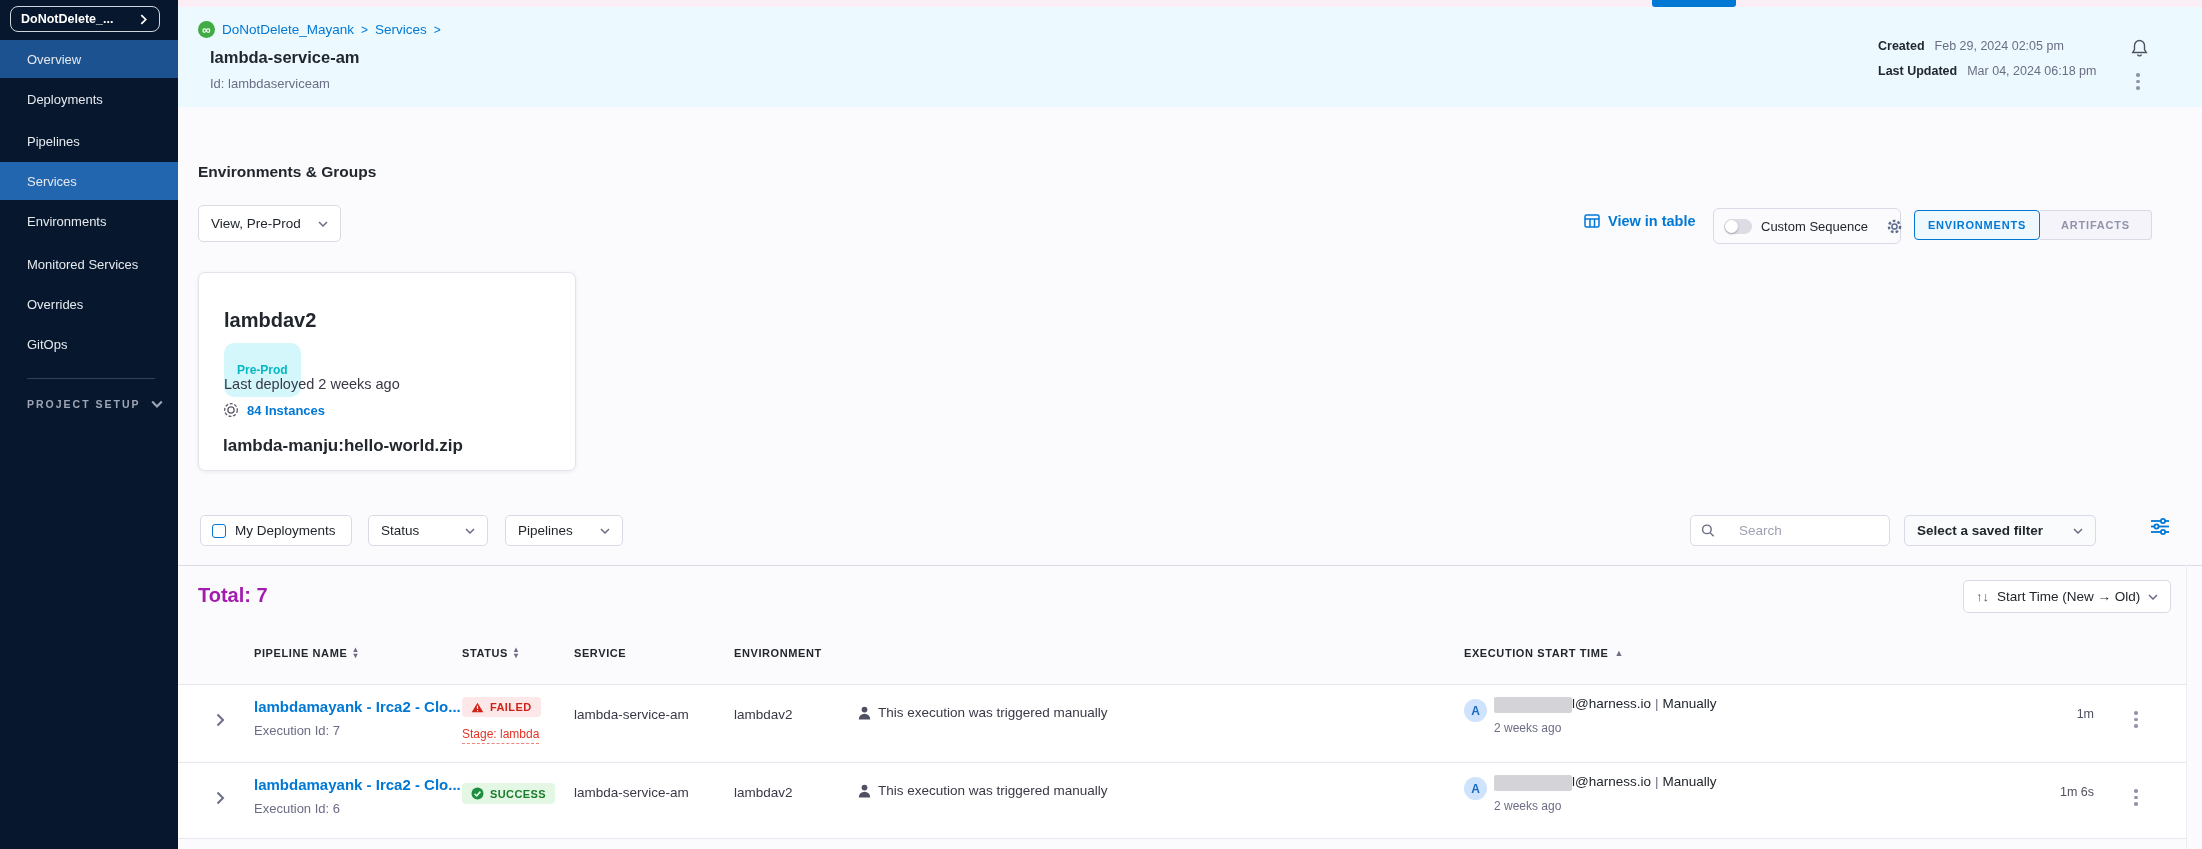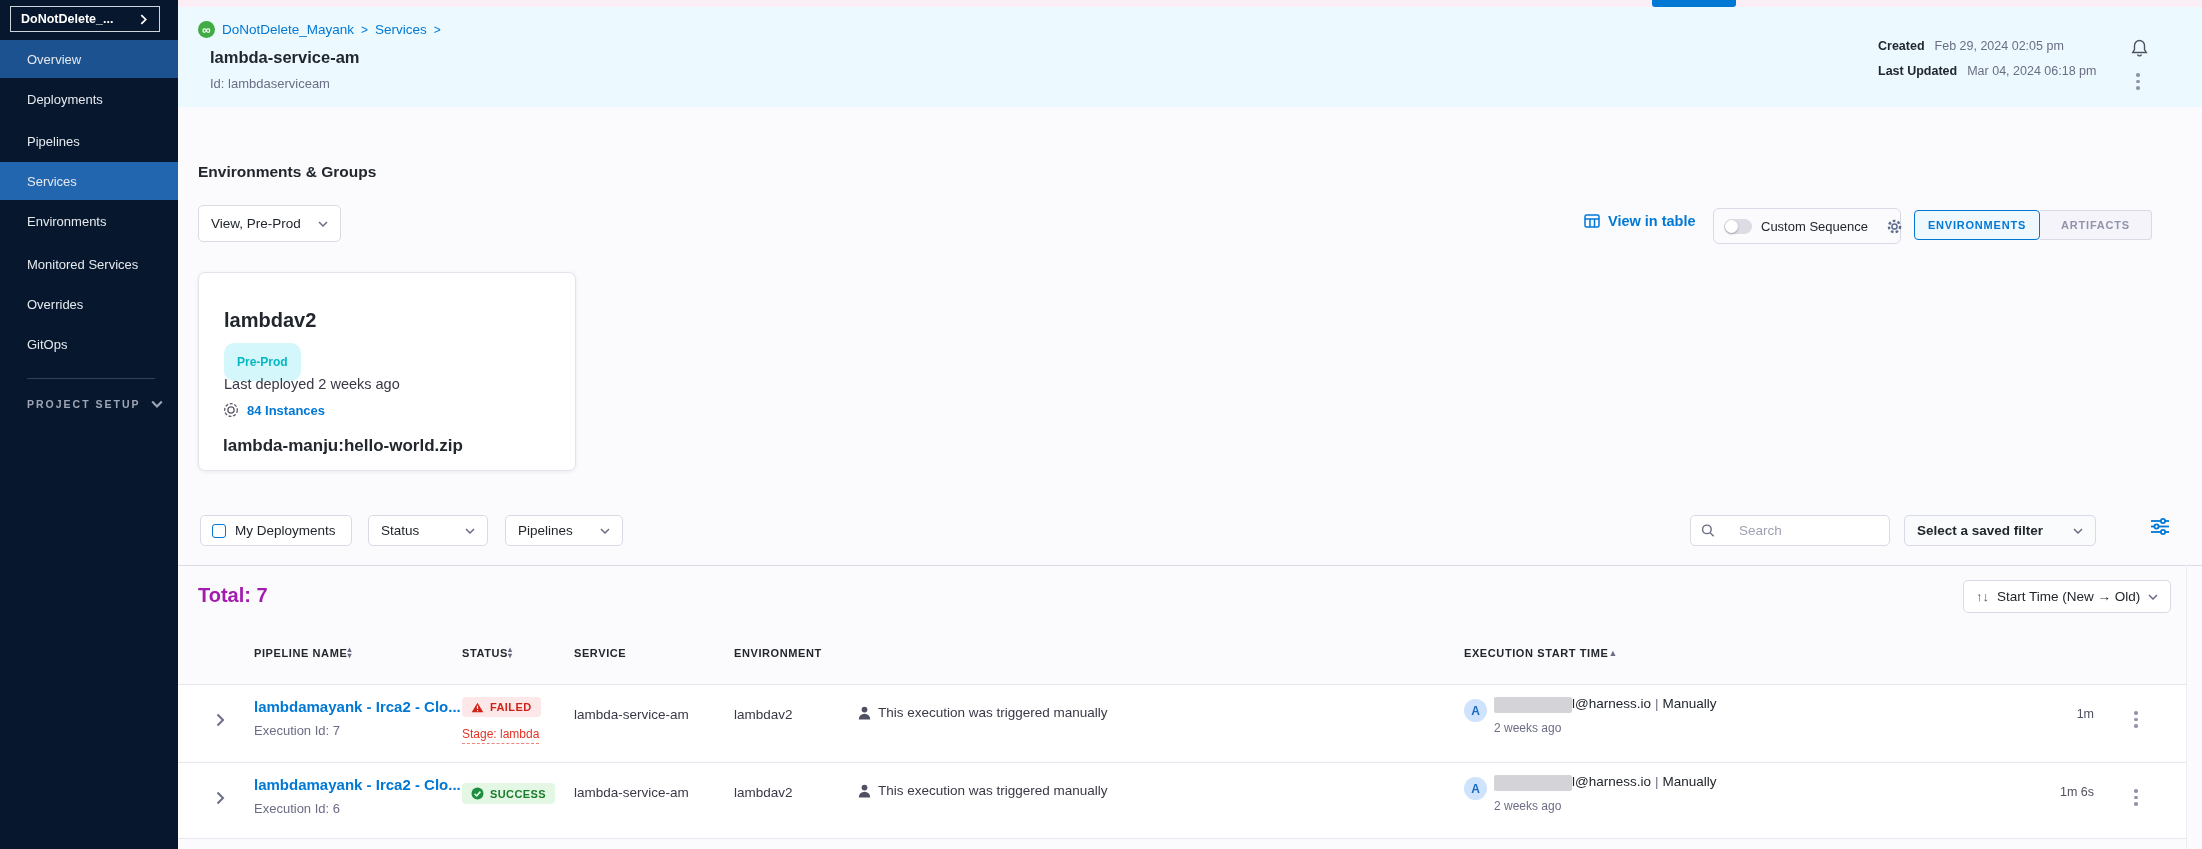--- a/index.html
+++ b/index.html
@@ -3,21 +3,21 @@
 <meta charset="utf-8">
 <style>
   * { box-sizing: border-box; margin: 0; padding: 0; }
   html,body { background:#e9e9ee; }
   body { font-family: "Liberation Sans", sans-serif; }
   .root { position:relative; width:2202px; height:849px; background:#fbfbfe; overflow:hidden; }
 
   
   .sidebar { position:absolute; left:0; top:0; width:178px; height:849px; background:#07182e; z-index:5; }
   .proj-selector { position:absolute; left:10px; top:6px; width:150px; height:26px; border:1px solid #cfd4dc;
-    border-radius:0; color:#fff; font-size:12.5px; font-weight:bold; display:flex; align-items:center;
+    border-radius:8px; color:#fff; font-size:12.5px; font-weight:bold; display:flex; align-items:center;
     padding:0 10px; justify-content:space-between; cursor:pointer;text-align:center; }
   .nav-item { position:absolute; left:0; width:178px; height:38px; display:flex; align-items:center;
     padding-left:27px; color:#e6e9ee; font-size:13px; cursor:pointer; }
   .nav-item.hl1 { background:#1d5291; }
   .nav-item.hl2 { background:#2366b0; }
   .side-divider { position:absolute; left:27px; top:378px; width:128px; border-top:1px solid rgba(255,255,255,0.18); }
   .proj-setup { position:absolute; left:27px; top:398px; width:140px; color:#9fa5b5; font-size:10.5px; font-weight:bold;
     letter-spacing:2px; display:flex; align-items:center; gap:10px; cursor:pointer; }
 
   
@@ -71,21 +71,21 @@
   .seg-btn { height:30px; display:flex; align-items:center; justify-content:center; font-size:11px; font-weight:bold;
     letter-spacing:0.8px; cursor:pointer; }
   .seg-env { width:126px; background:#eef8fe; border:1px solid #0278d5; color:#0278d5; border-radius:4px; z-index:2; }
   .seg-art { width:112px; background:#f4f4fa; border:1px solid #d9dae5; border-left:none; color:#9293ab; border-radius:0 4px 4px 0; }
 
   
   .env-card { position:absolute; left:20px; top:272px; width:378px; height:199px; background:#fff;
     border:1px solid #e2e4ec; border-radius:7px; box-shadow:0 1px 4px rgba(30,30,60,.07); }
   .card-name { position:absolute; left:25px; top:36px; font-size:20px; font-weight:bold; color:#22272d; }
   .env-badge { position:absolute; left:25px; top:70px; background:#d4f7fb; color:#06b7c4; font-size:12px; font-weight:bold;
-    border-radius:10px; padding:12px 13px; }
+    border-radius:10px; padding:20px 13px; }
   .card-deployed { position:absolute; left:25px; top:103px; font-size:14.5px; color:#383946; }
   .instances-row { position:absolute; left:24px; top:129px; display:flex; align-items:center; gap:8px; }
   .instances-link { color:#0278d5; font-size:13px; font-weight:bold; cursor:pointer; }
   .card-artifact { position:absolute; left:24px; top:163px; font-size:17px; font-weight:bold; color:#22272d; }
 
   
   .filter-myd { position:absolute; left:22px; top:515px; width:152px; height:31px; padding:0 11px; gap:9px; }
   .checkbox { width:14px; height:14px; border:1.5px solid #0278d5; border-radius:3px; background:#fff; flex:none; }
   .filter-status { position:absolute; left:190px; top:515px; width:120px; height:31px; padding:0 12px; justify-content:space-between; }
   .filter-pipelines { position:absolute; left:327px; top:515px; width:118px; height:31px; padding:0 12px; justify-content:space-between; }
@@ -99,21 +99,21 @@
 
   .big-divider { position:absolute; left:0; top:565px; width:2024px; border-top:1px solid #dcdde8; }
 
   .total-label { position:absolute; left:20px; top:584px; font-size:20px; font-weight:bold; color:#a21caf; }
   .sort-btn { position:absolute; left:1785px; top:580px; width:208px; height:33px; padding:0 12px; justify-content:space-between; }
   .sort-btn .updown { color:#4f5162; font-size:13px; margin-right:8px; }
   .sort-btn .lbl { flex:1; text-align:left; }
 
   
   .th { position:absolute; top:647px; font-size:11px; font-weight:bold; letter-spacing:0.6px; color:#22272d;
-    display:flex; align-items:center; gap:0; cursor:pointer; }
+    display:flex; align-items:center; gap:6px; cursor:pointer; }
   .sort-glyph { color:#6b6d85; font-size:8px; line-height:0.8; display:flex; flex-direction:column; }
   .sort-up { color:#6b6d85; font-size:9px; }
 
   .drow { position:absolute; left:0; width:2008px; height:77px; background:#fff; border-top:1px solid #e8e8ef; }
   .drow.last { border-bottom:1px solid #e8e8ef; }
   .row-chev { position:absolute; left:38px; top:28px; color:#6b6d85; cursor:pointer; }
   .pipe-link { position:absolute; left:76px; top:13px; font-size:15px; font-weight:bold; color:#0278d5; cursor:pointer; white-space:nowrap; }
   .exec-id { position:absolute; left:76px; top:38px; font-size:13px; color:#6b6d85; }
   .status-badge { position:absolute; left:284px; top:12px; display:flex; align-items:center; gap:6px; border-radius:4px;
     padding:4px 9px; font-size:11px; font-weight:bold; letter-spacing:0.4px; }

